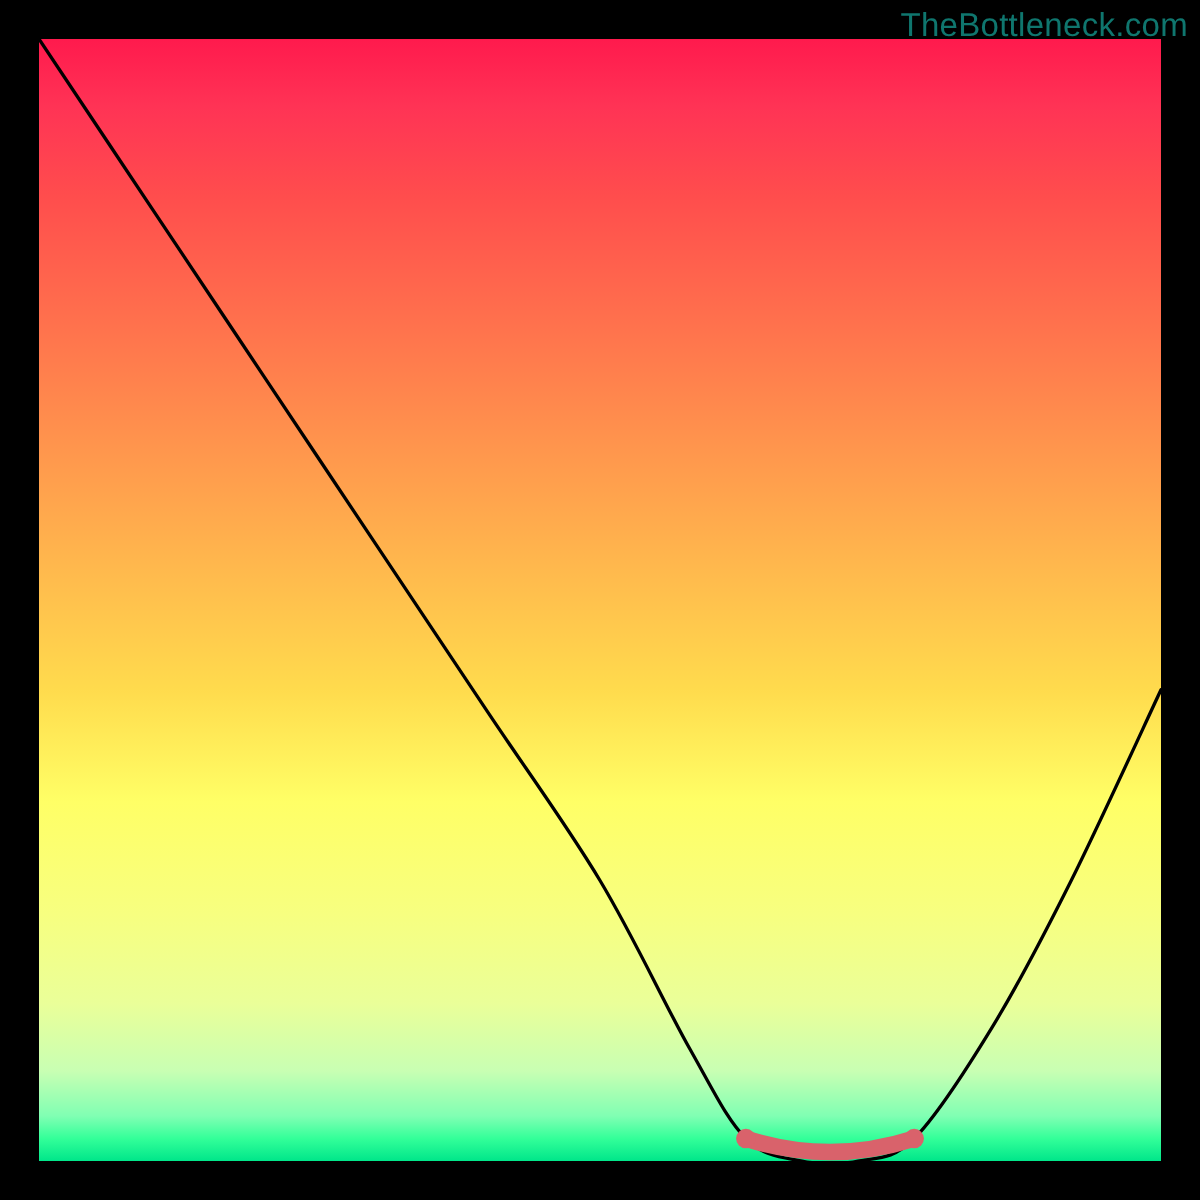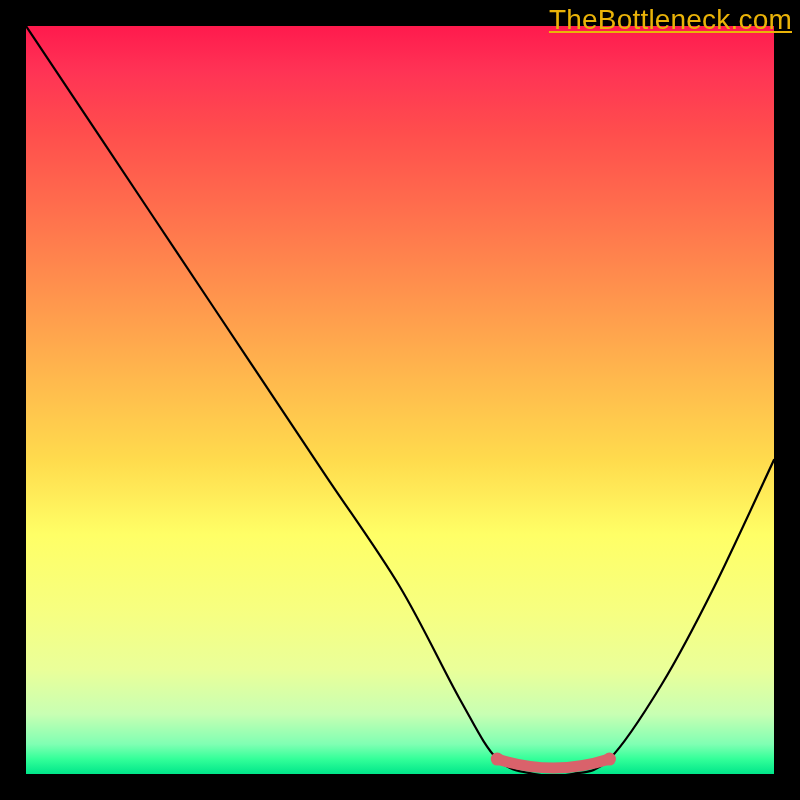--- a/index.html
+++ b/index.html
@@ -31,26 +31,25 @@
       #c8ffb3 92%,
       #80ffb3 96%,
       #33ff99 98%,
       #00e68a 100%
     );
   }
   .watermark {
     position: absolute;
     top: 4px;
     right: 8px;
-    color: #eab308;
-    font-size: 28px;
+    color: #0f766e;
+    font-size: 22px;
     font-weight: 500;
     letter-spacing: 0.2px;
     z-index: 5;
-    text-decoration: underline;
   }
   svg.curve {
     position: absolute;
     left: 0;
     top: 0;
     width: 748px;
     height: 748px;
     z-index: 3;
   }
 </style>

